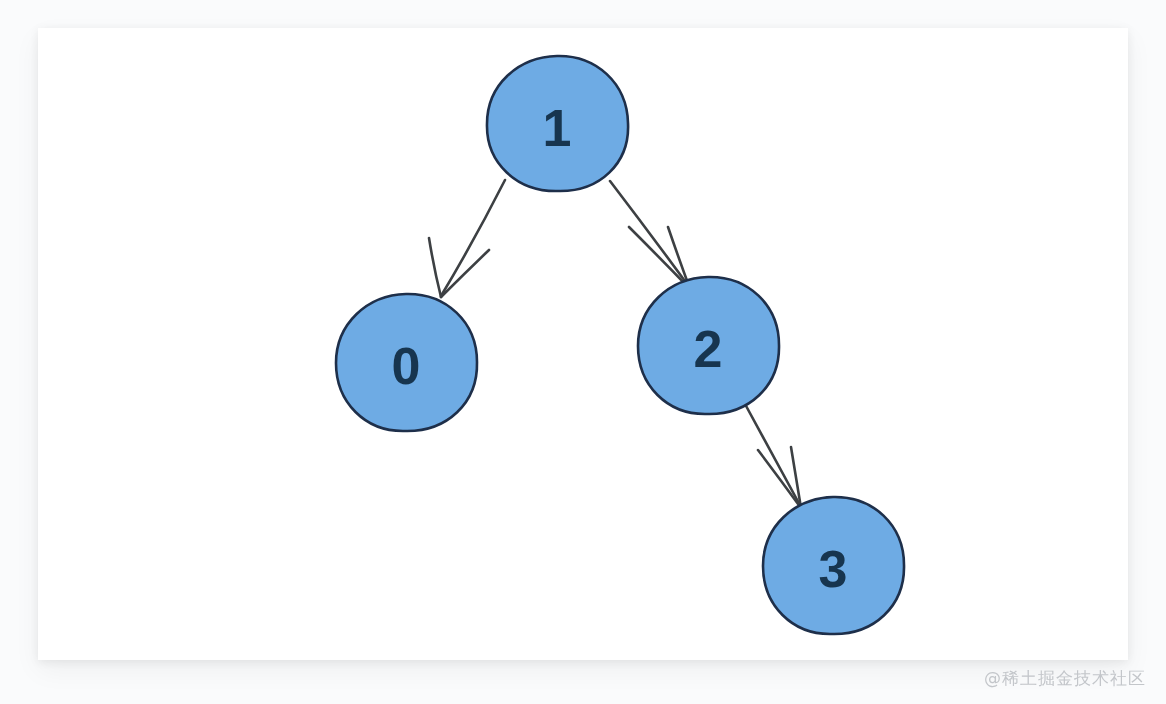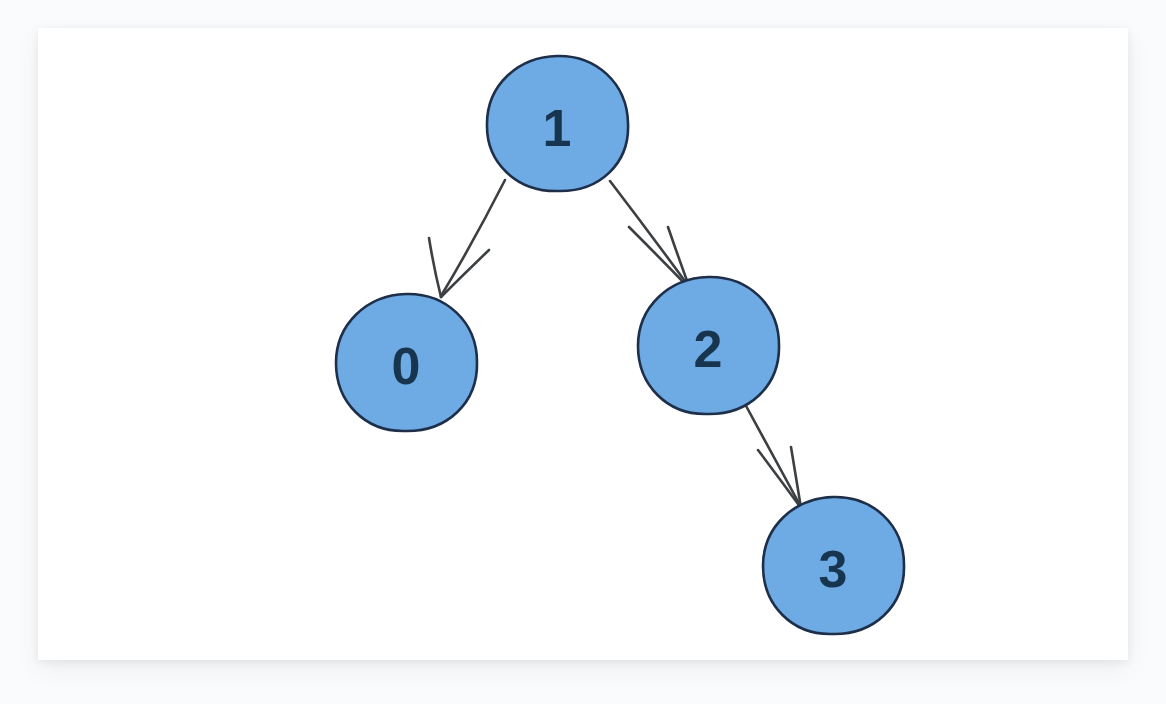--- a/index.html
+++ b/index.html
@@ -126,14 +126,15 @@
                  C 873 496 904 525 904 565
                  C 905 606 874 635 832 634
                  C 792 635 763 605 763 566
                  C 763 527 794 498 833 497 Z" fill="#6eabe4" stroke="#1e2f4a" stroke-width="2.6" stroke-linejoin="round"></path>
         <text class="node-label" x="833" y="569">3</text>
       </g>
 
     </g>
   </svg>
 
+  <div id="watermark">@稀土掘金技术社区</div>
 
 </div>
 
 </body></html>

